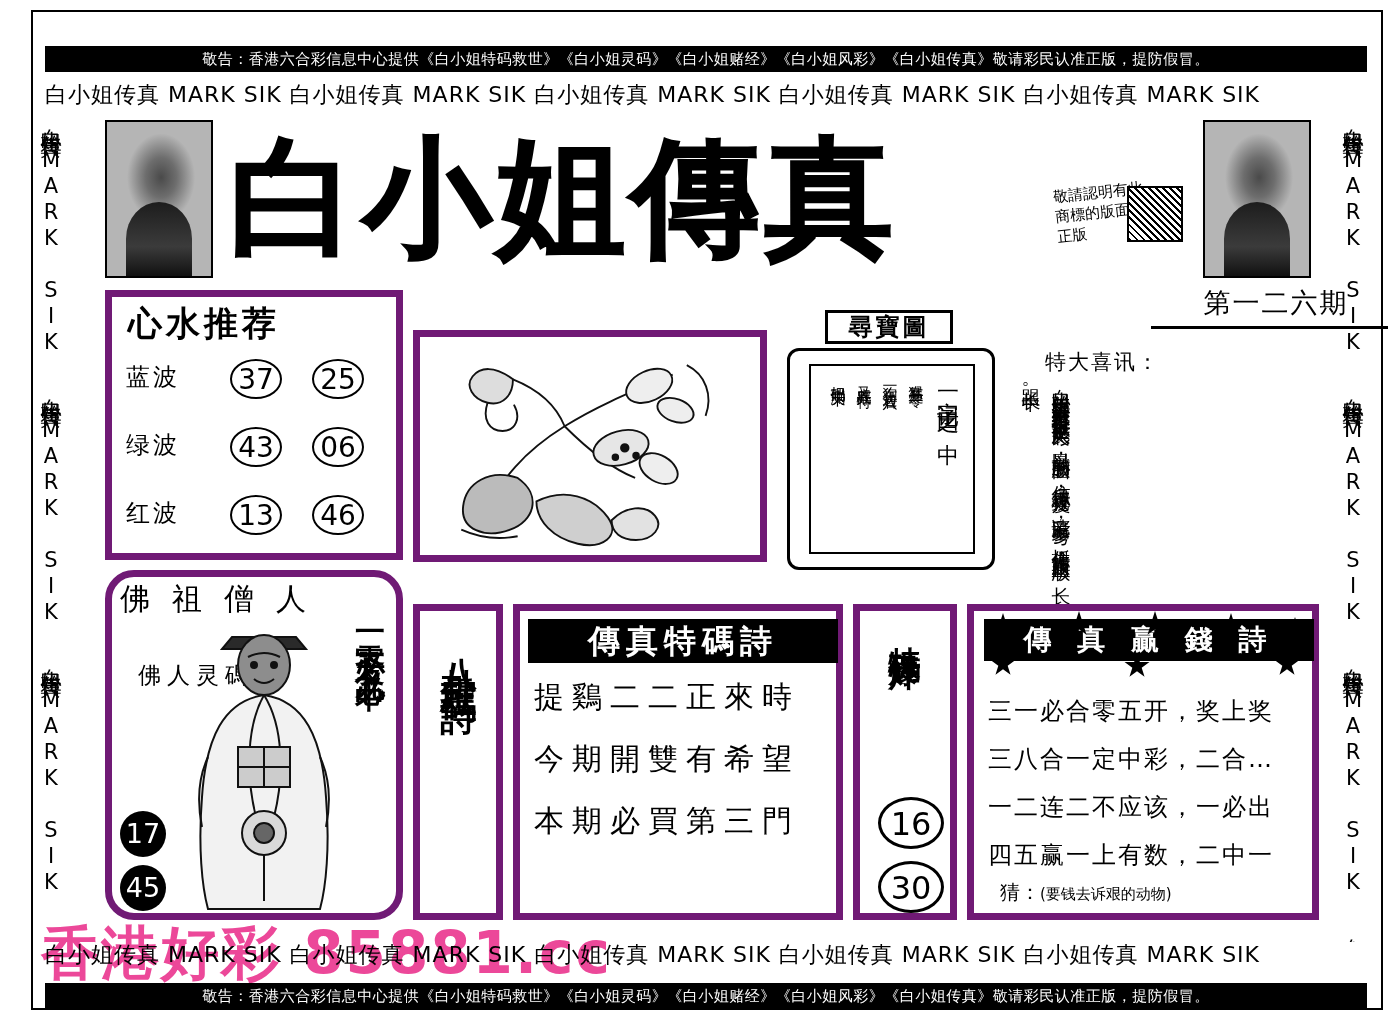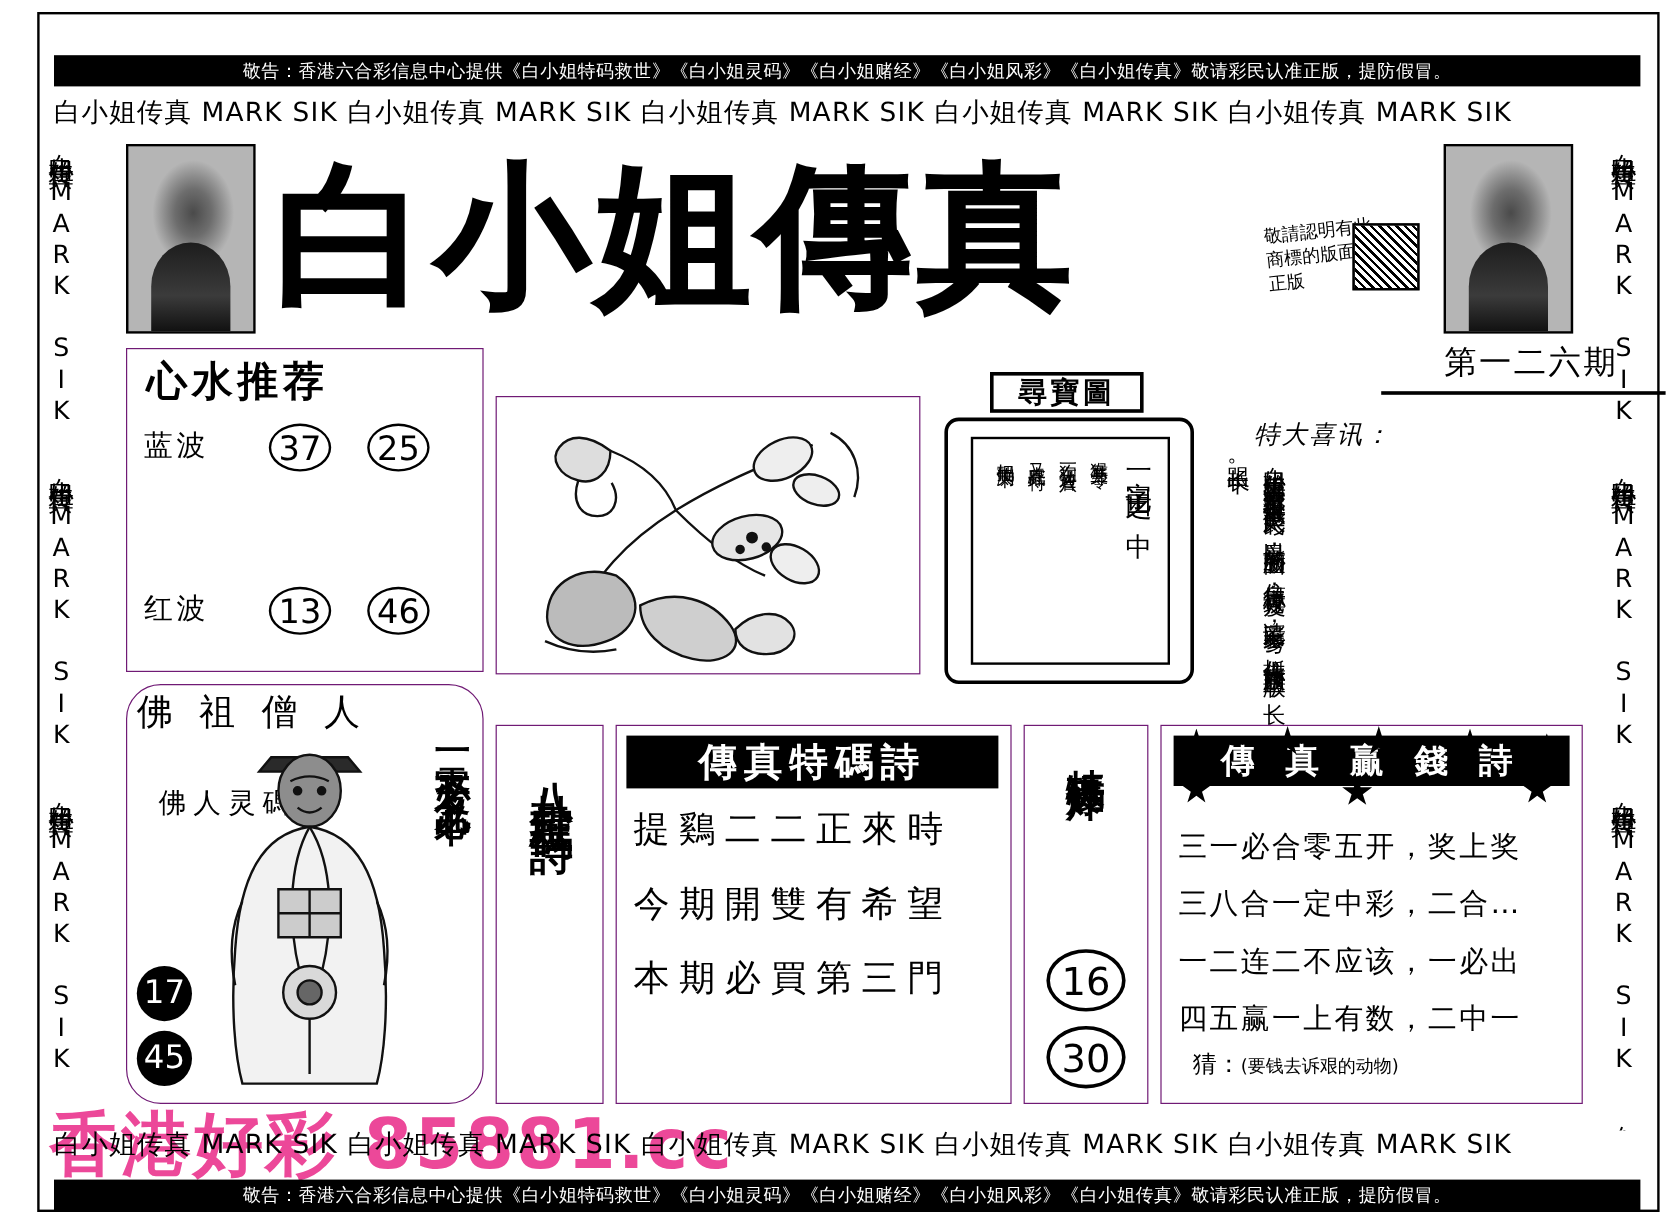--- a/index.html
+++ b/index.html
@@ -147,21 +147,21 @@
     border-bottom: 3px solid #000;
     font-size: 27px;
     line-height: 42px;
     text-align: center;
     letter-spacing: 2px;
   }
 
   
   .panel {
     position: absolute;
-    border: 1px solid #701a75;
+    border: 7px solid #701a75;
     box-sizing: border-box;
     background: #fff;
   }
 
   
   #rec-panel { left: 88px; top: 290px; width: 298px; height: 270px; }
   .rec-title {
     position: absolute; left: 16px; top: 4px;
     font-size: 34px; letter-spacing: 4px; font-weight: bold;
   }
@@ -229,21 +229,21 @@
 
   
   #announce {
     position: absolute;
     left: 1000px; top: 348px;
     width: 302px; height: 228px;
     font-size: 19px;
   }
   .announce-title {
     position: absolute; left: 28px; top: 0;
-    font-size: 21px; letter-spacing: 2px; font-style: italic;
+    font-size: 21px; letter-spacing: 2px;
   }
   .announce-body {
     position: absolute;
     left: 0; top: 26px;
     height: 200px;
     writing-mode: vertical-rl;
     text-orientation: upright;
     font-size: 19px;
     line-height: 30px;
     letter-spacing: 2px;
@@ -426,20 +426,25 @@
     <div class="photo photo-right"></div>
     <div class="issue-box">第一二六期</div>
   </div>
 
   <div class="panel" id="rec-panel">
     <div class="rec-title">心水推荐</div>
     <div class="rec-row" style="top:62px;">
       <div class="rec-label">蓝波</div>
       <div class="ball ball-a">37</div>
       <div class="ball ball-b">25</div>
+    </div>
+    <div class="rec-row" style="top:130px;">
+      <div class="rec-label">绿波</div>
+      <div class="ball ball-a">43</div>
+      <div class="ball ball-b">06</div>
     </div>
     <div class="rec-row" style="top:198px;">
       <div class="rec-label">红波</div>
       <div class="ball ball-a">13</div>
       <div class="ball ball-b">46</div>
     </div>
   </div>
 
   <div class="panel" id="flower-panel">
     <svg class="flower-canvas" viewBox="0 0 354 232">

